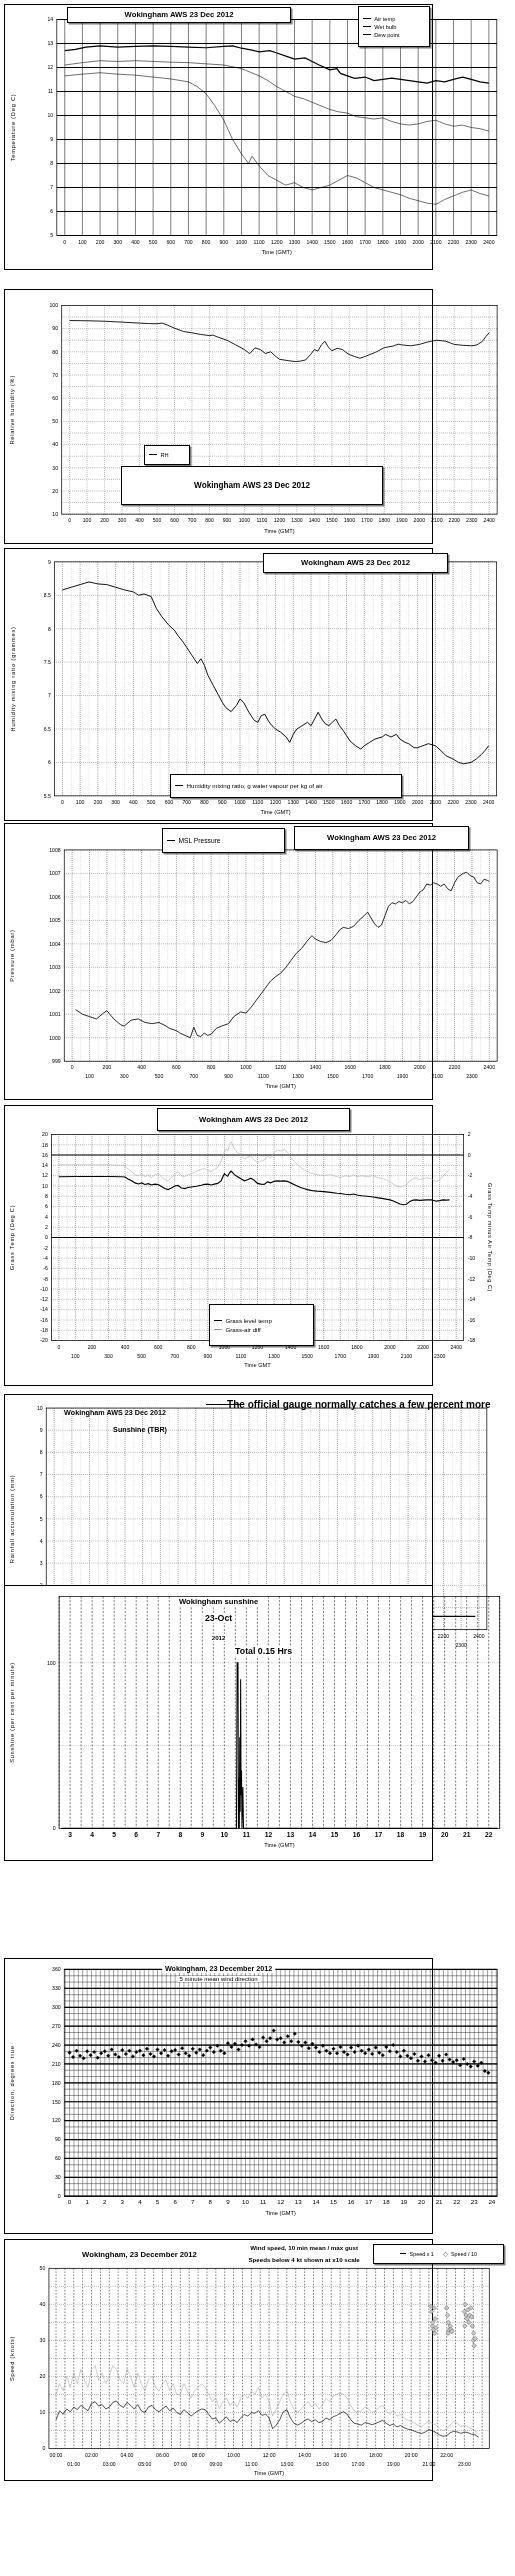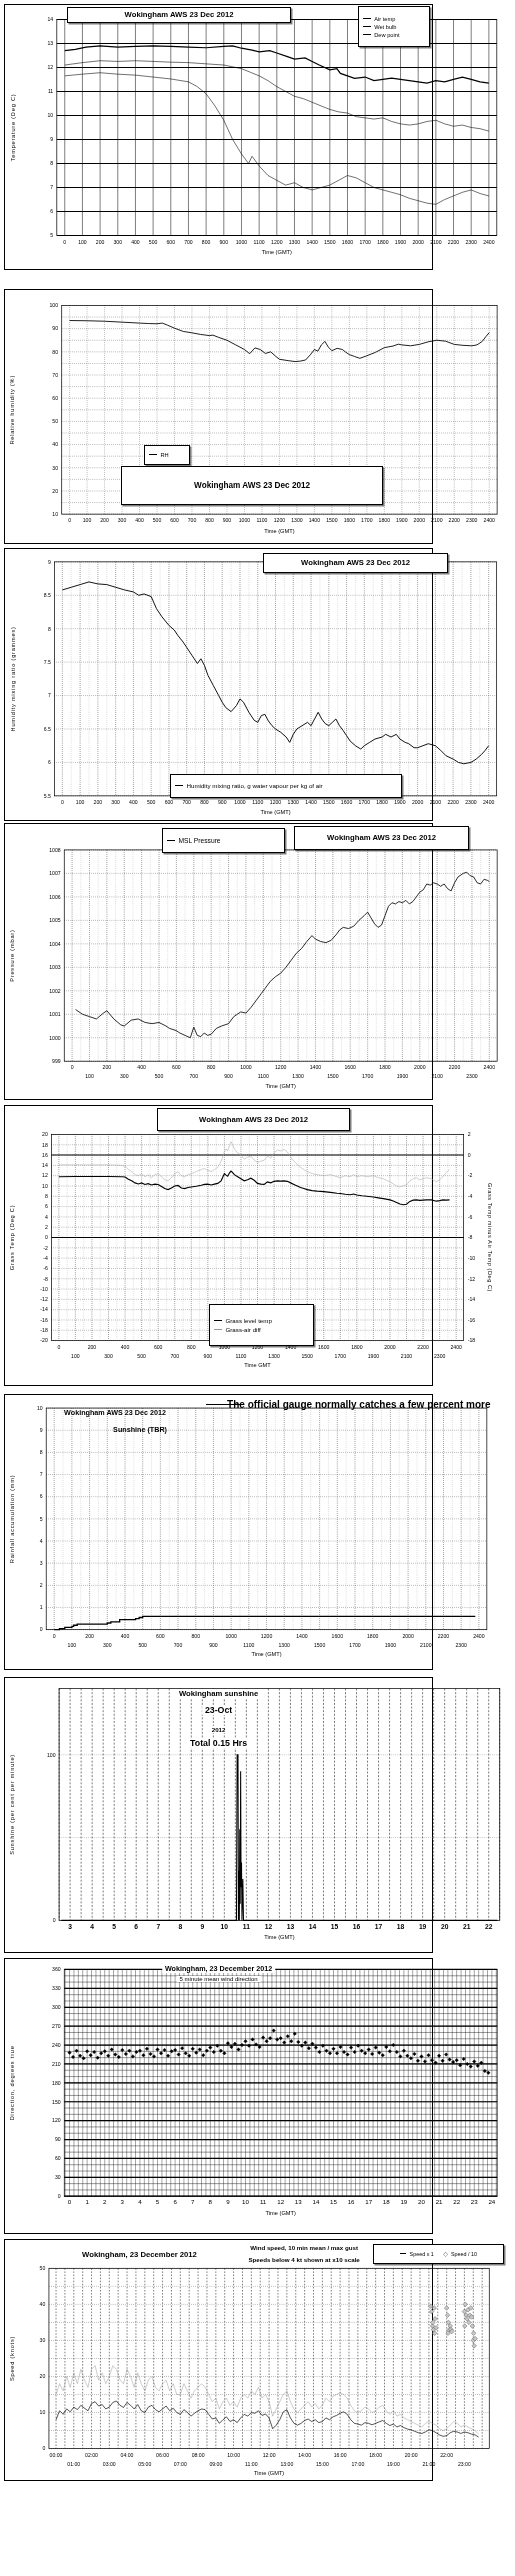--- a/index.html
+++ b/index.html
@@ -788,21 +788,21 @@
           <text x="73" y="71.5" text-anchor="end" font-size="10">9</text>
           <text x="73" y="28.5" text-anchor="end" font-size="10">10</text>
           <text x="18" y="240" text-anchor="middle" font-size="11" letter-spacing="1.5" transform="rotate(-90 18 240)">Rainfall accumulation (mm)</text>
         </svg></div>
     <div class="ptext" style="left:59px;top:13.4px;font-size:7.2px;">Wokingham AWS 23 Dec 2012</div>
     <div class="ptext" style="left:108px;top:30px;font-size:7.2px;">Sunshine (TBR)</div>
     <div class="rline" style="left:201px;top:9.3px;width:36px;"></div>
     <div class="ptext" style="left:222px;top:4px;font-size:10px;">The official gauge normally catches a few percent more</div>
   </section>
 
-  <section class="panel" style="top:1677px;height:276px;">
+  <section class="panel" style="top:1585px;height:276px;">
     <div class="svghost"><svg width="504" height="274" font-family="Liberation Sans, sans-serif" viewBox="0 0 978 531">
           <line x1="105" x2="960" y1="309.2857142857143" y2="309.2857142857143" stroke="#999" stroke-width="1" stroke-dasharray="2 2"></line>
           <line x1="105" x2="960" y1="148.57142857142856" y2="148.57142857142856" stroke="#999" stroke-width="1" stroke-dasharray="2 2"></line>
           <line x1="105" x2="105" y1="20" y2="470" stroke="#000" stroke-width="1" stroke-dasharray="4 3"></line>
           <line x1="126.375" x2="126.375" y1="20" y2="470" stroke="#000" stroke-width="1" stroke-dasharray="4 3"></line>
           <line x1="147.75" x2="147.75" y1="20" y2="470" stroke="#000" stroke-width="1" stroke-dasharray="4 3"></line>
           <line x1="169.125" x2="169.125" y1="20" y2="470" stroke="#000" stroke-width="1" stroke-dasharray="4 3"></line>
           <line x1="190.5" x2="190.5" y1="20" y2="470" stroke="#000" stroke-width="1" stroke-dasharray="4 3"></line>
           <line x1="211.875" x2="211.875" y1="20" y2="470" stroke="#000" stroke-width="1" stroke-dasharray="4 3"></line>
           <line x1="233.25" x2="233.25" y1="20" y2="470" stroke="#000" stroke-width="1" stroke-dasharray="4 3"></line>
@@ -863,21 +863,21 @@
           <text x="895.875" y="486" text-anchor="middle" font-size="13" font-weight="bold">21</text>
           <text x="938.625" y="486" text-anchor="middle" font-size="13" font-weight="bold">22</text>
           <text x="532.5" y="506" text-anchor="middle" font-size="11">Time (GMT)</text>
           <text x="98" y="473.5" text-anchor="end" font-size="10">0</text>
           <text x="98" y="152.07142857142856" text-anchor="end" font-size="10">100</text>
           <text x="18" y="245" text-anchor="middle" font-size="11" letter-spacing="1.5" transform="rotate(-90 18 245)">Sunshine (per cent per minute)</text>
         </svg></div>
     <div class="ctext" style="top:11.3px;font-size:7.7px;">Wokingham sunshine</div>
     <div class="ctext" style="top:27px;font-size:8.8px;">23-Oct</div>
     <div class="ctext" style="top:48px;font-size:6.2px;">2012</div>
-    <div class="ctext" style="top:60px;font-size:8.8px;">Total 0.15 Hrs</div>
+    <div class="ctext" style="top:60px;font-size:8.8px;margin-left:45px;">Total 0.15 Hrs</div>
   </section>
 
   <section class="panel" style="top:1958px;height:276px;">
     <div class="svghost"><svg width="504" height="274" font-family="Liberation Sans, sans-serif" viewBox="0 0 978 531">
           <line x1="116.70731707317073" x2="116.70731707317073" y1="20" y2="460" stroke="#000" stroke-width="0.7"></line>
           <line x1="125.2439024390244" x2="125.2439024390244" y1="20" y2="460" stroke="#000" stroke-width="0.7"></line>
           <line x1="133.78048780487805" x2="133.78048780487805" y1="20" y2="460" stroke="#000" stroke-width="0.7"></line>
           <line x1="142.3170731707317" x2="142.3170731707317" y1="20" y2="460" stroke="#000" stroke-width="0.7"></line>
           <line x1="150.85365853658536" x2="150.85365853658536" y1="20" y2="460" stroke="#000" stroke-width="0.7"></line>
           <line x1="159.390243902439" x2="159.390243902439" y1="20" y2="460" stroke="#000" stroke-width="0.7"></line>

